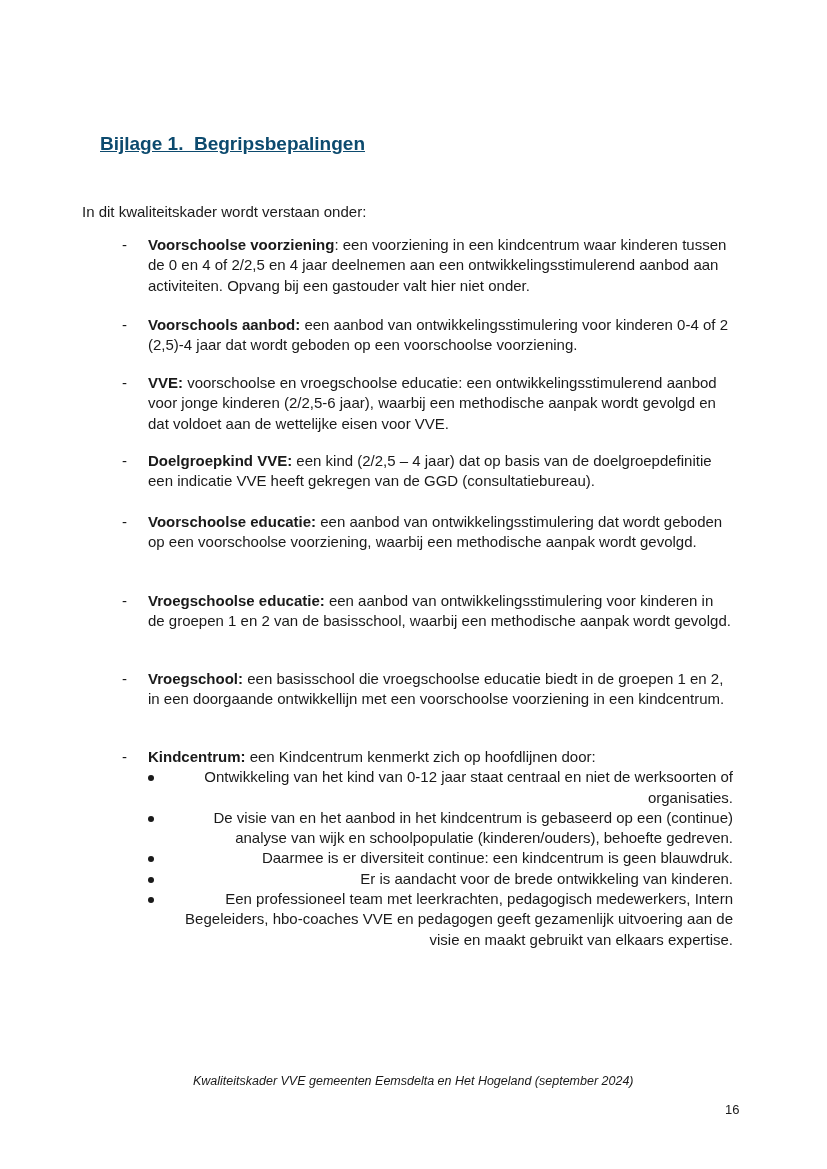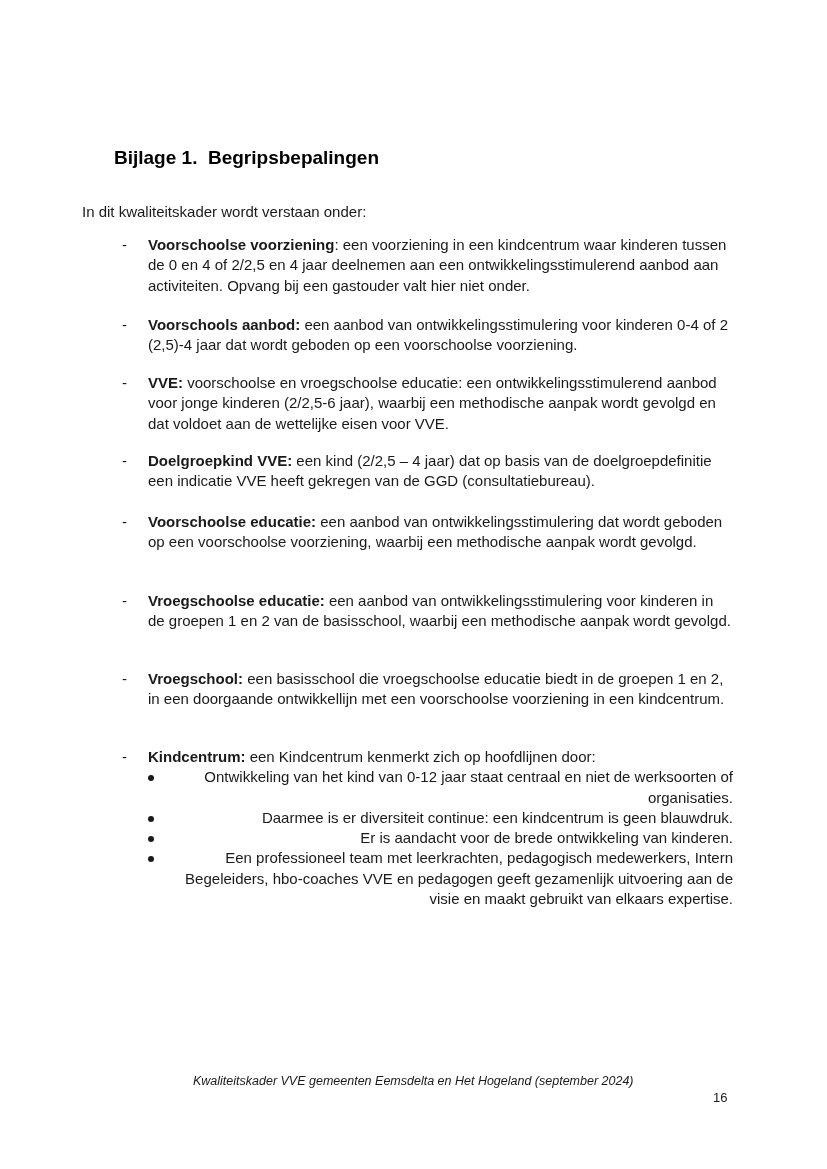--- a/index.html
+++ b/index.html
@@ -14,24 +14,25 @@
       overflow: hidden;
       font-family: "Liberation Sans", sans-serif;
       color: #1a1a1a;
     }
     .heading {
       position: absolute;
       left: 98px;
       top: 131px;
       font-size: 19px;
       font-weight: bold;
-      color: #000000;
-      margin: 16px;
+      color: #0c4a6e;
+      margin: 2px;
       letter-spacing: 0;
       white-space: pre;
+      text-decoration: underline;
     }
     .intro {
       position: absolute;
       left: 82px;
       top: 202px;
       font-size: 15px;
       line-height: 20px;
       margin: 0;
     }
     .def-list {
@@ -88,21 +89,21 @@
       top: 1074px;
       font-size: 12.5px;
       font-style: italic;
       margin: 0;
     }
     .page-number {
       position: absolute;
       left: 713px;
       top: 1090px;
       font-size: 13px;
-      margin: 0;
+      margin: 12px;
     }
   </style>
 </head>
 <body>
 
 <h1 class="heading">Bijlage 1.  Begripsbepalingen</h1>
 
 <p class="intro">In dit kwaliteitskader wordt verstaan onder:</p>
 
 <div class="def-list">
@@ -160,20 +161,24 @@
     <span class="def-dash">-</span>
     <div class="def-body">
       <span class="def-term">Kindcentrum:</span><span> een Kindcentrum kenmerkt zich op hoofdlijnen door:</span>
       <ul class="bullets">
         <li class="bullet-item">
           <span class="bullet-dot"></span>
           <span>Ontwikkeling van het kind van 0-12 jaar staat centraal en niet de werksoorten of organisaties.</span>
         </li>
         <li class="bullet-item">
           <span class="bullet-dot"></span>
+          <span>De visie van en het aanbod in het kindcentrum is gebaseerd op een (continue) analyse van wijk en schoolpopulatie (kinderen/ouders), behoefte gedreven.</span>
+        </li>
+        <li class="bullet-item">
+          <span class="bullet-dot"></span>
           <span>Daarmee is er diversiteit continue: een kindcentrum is geen blauwdruk.</span>
         </li>
         <li class="bullet-item">
           <span class="bullet-dot"></span>
           <span>Er is aandacht voor de brede ontwikkeling van kinderen.</span>
         </li>
         <li class="bullet-item">
           <span class="bullet-dot"></span>
           <span>Een professioneel team met leerkrachten, pedagogisch medewerkers, Intern Begeleiders, hbo-coaches VVE en pedagogen geeft gezamenlijk uitvoering aan de visie en maakt gebruikt van elkaars expertise.</span>
         </li>

